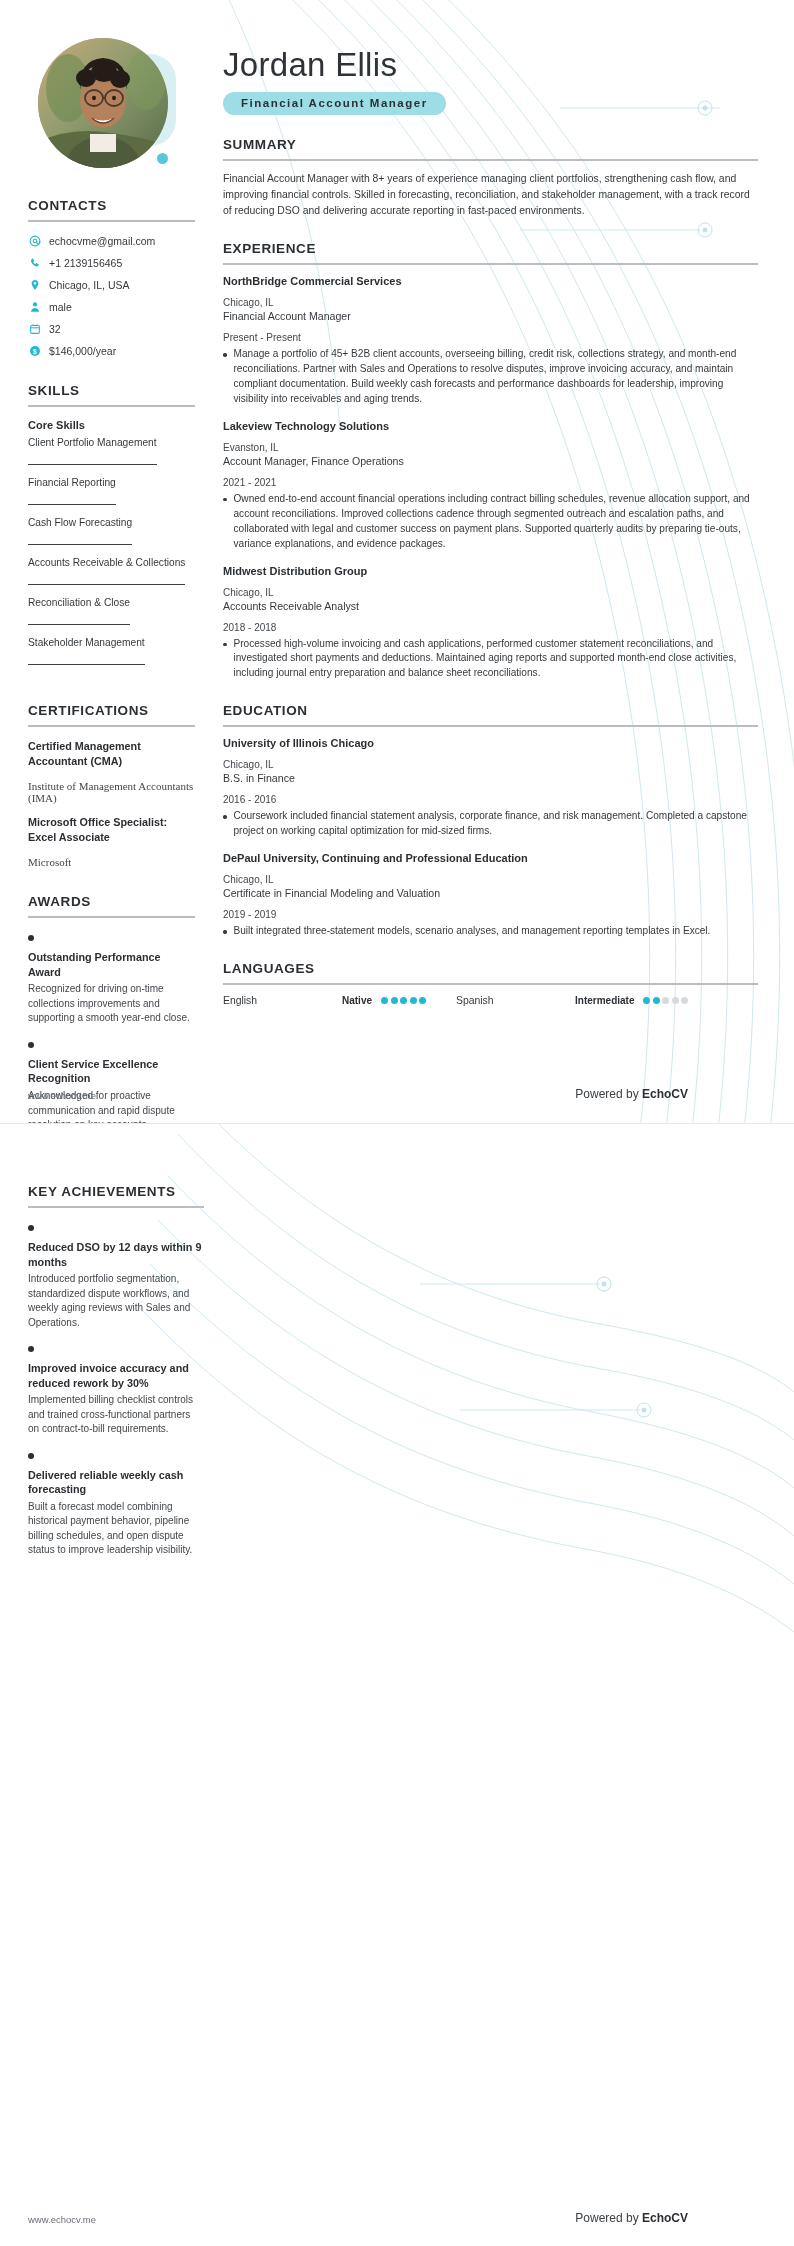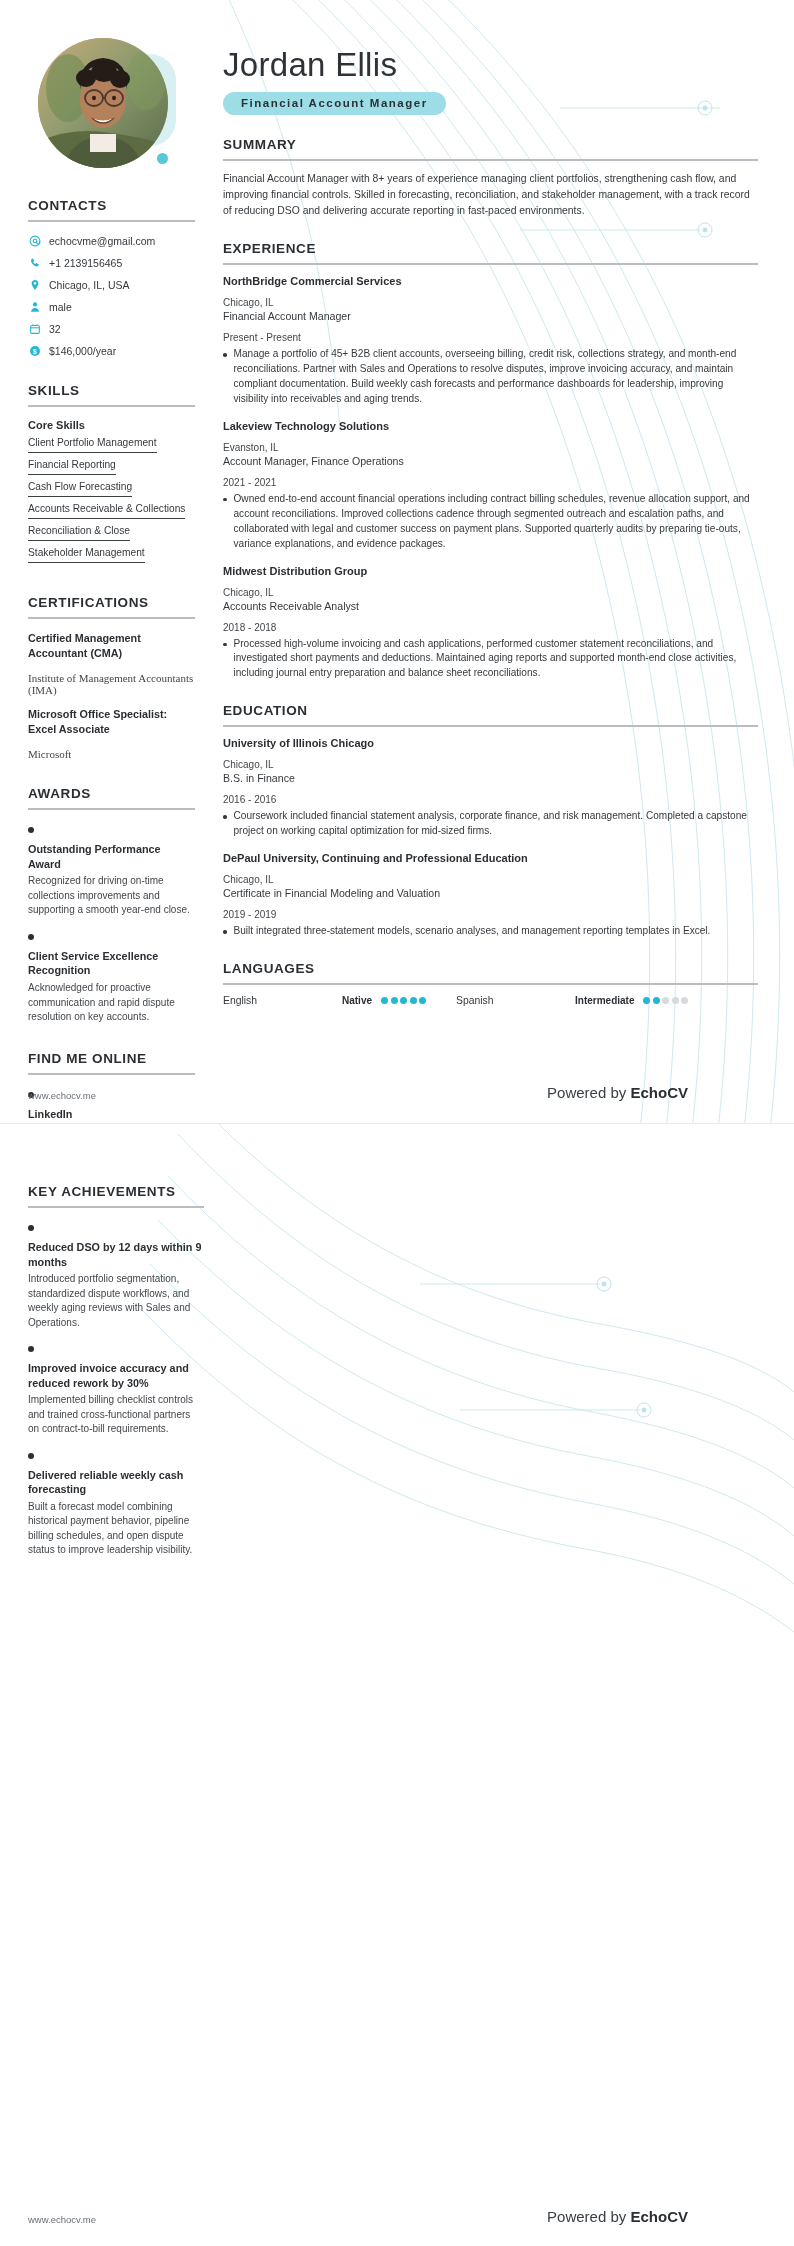--- a/index.html
+++ b/index.html
@@ -103,22 +103,22 @@
     margin-bottom: 6px;
   }
   .skill-grid {
     display: flex;
     flex-wrap: wrap;
     gap: 0 14px;
   }
   .skill {
     font-size: 10.2px;
     color: #35393d;
-    padding-bottom: 4px;
-    margin-bottom: 6px;
+    padding-bottom: 16px;
+    margin-bottom: 12px;
     border-bottom: 1px solid #3a3f44;
     white-space: nowrap;
   }
   .cert { margin-bottom: 11px; }
   .cert-name {
     font-size: 10.8px;
     font-weight: bold;
     color: #2b2f33;
     line-height: 1.35;
   }
@@ -264,21 +264,21 @@
     position: absolute;
     bottom: 0; left: 0;
     width: 724px;
     padding: 0 36px 22px 28px;
     display: flex;
     justify-content: space-between;
     align-items: flex-end;
     z-index: 3;
   }
   .footer-left { font-size: 9.5px; color: #6a7076; }
-  .footer-right { font-size: 15px; color: #3a4045; }
+  .footer-right { font-size: 12px; color: #3a4045; }
   .footer-right b { color: #2b2f33; }
   .page-divider {
     width: 794px; height: 1px; background: #e6e9eb;
   }
   
   .page2 .main2 {
     position: relative;
     z-index: 2;
     padding: 60px 28px 0 28px;
     width: 232px;

